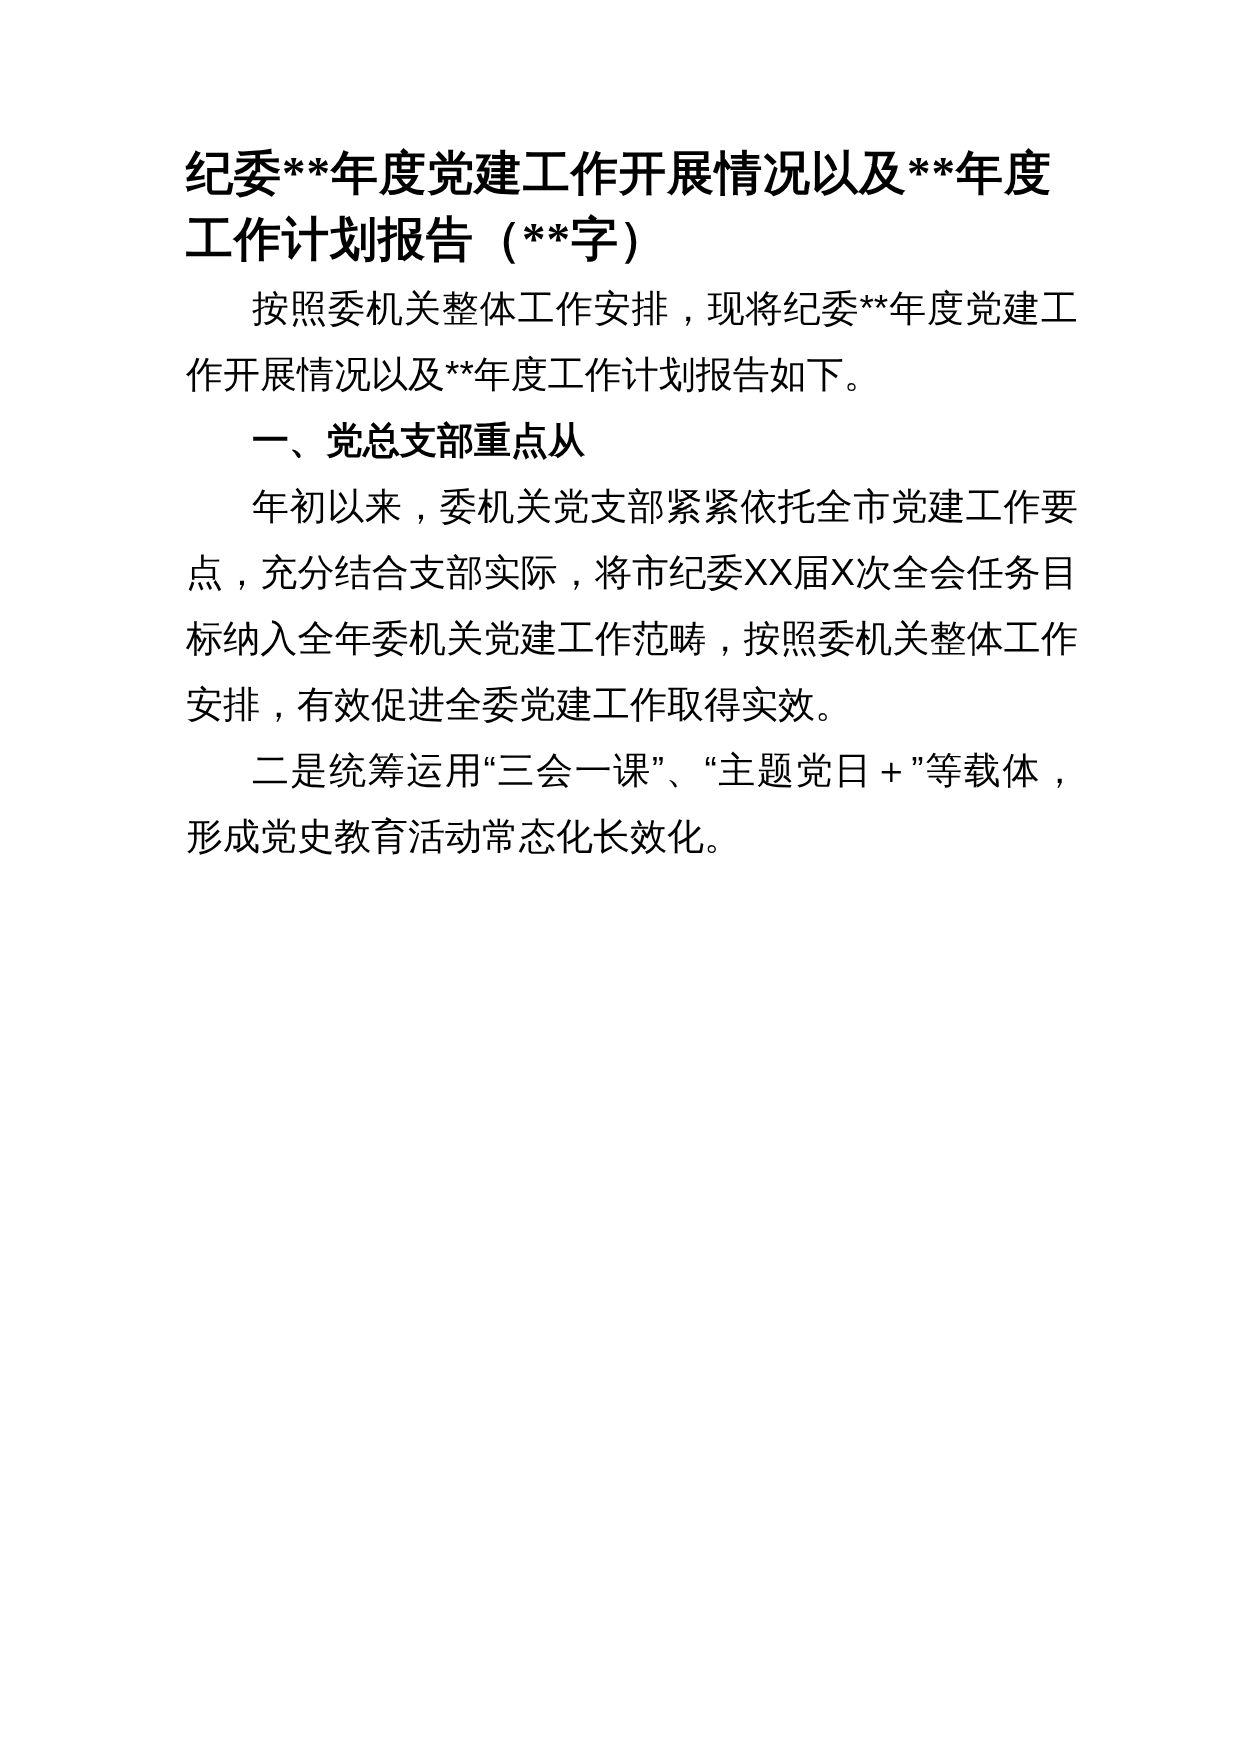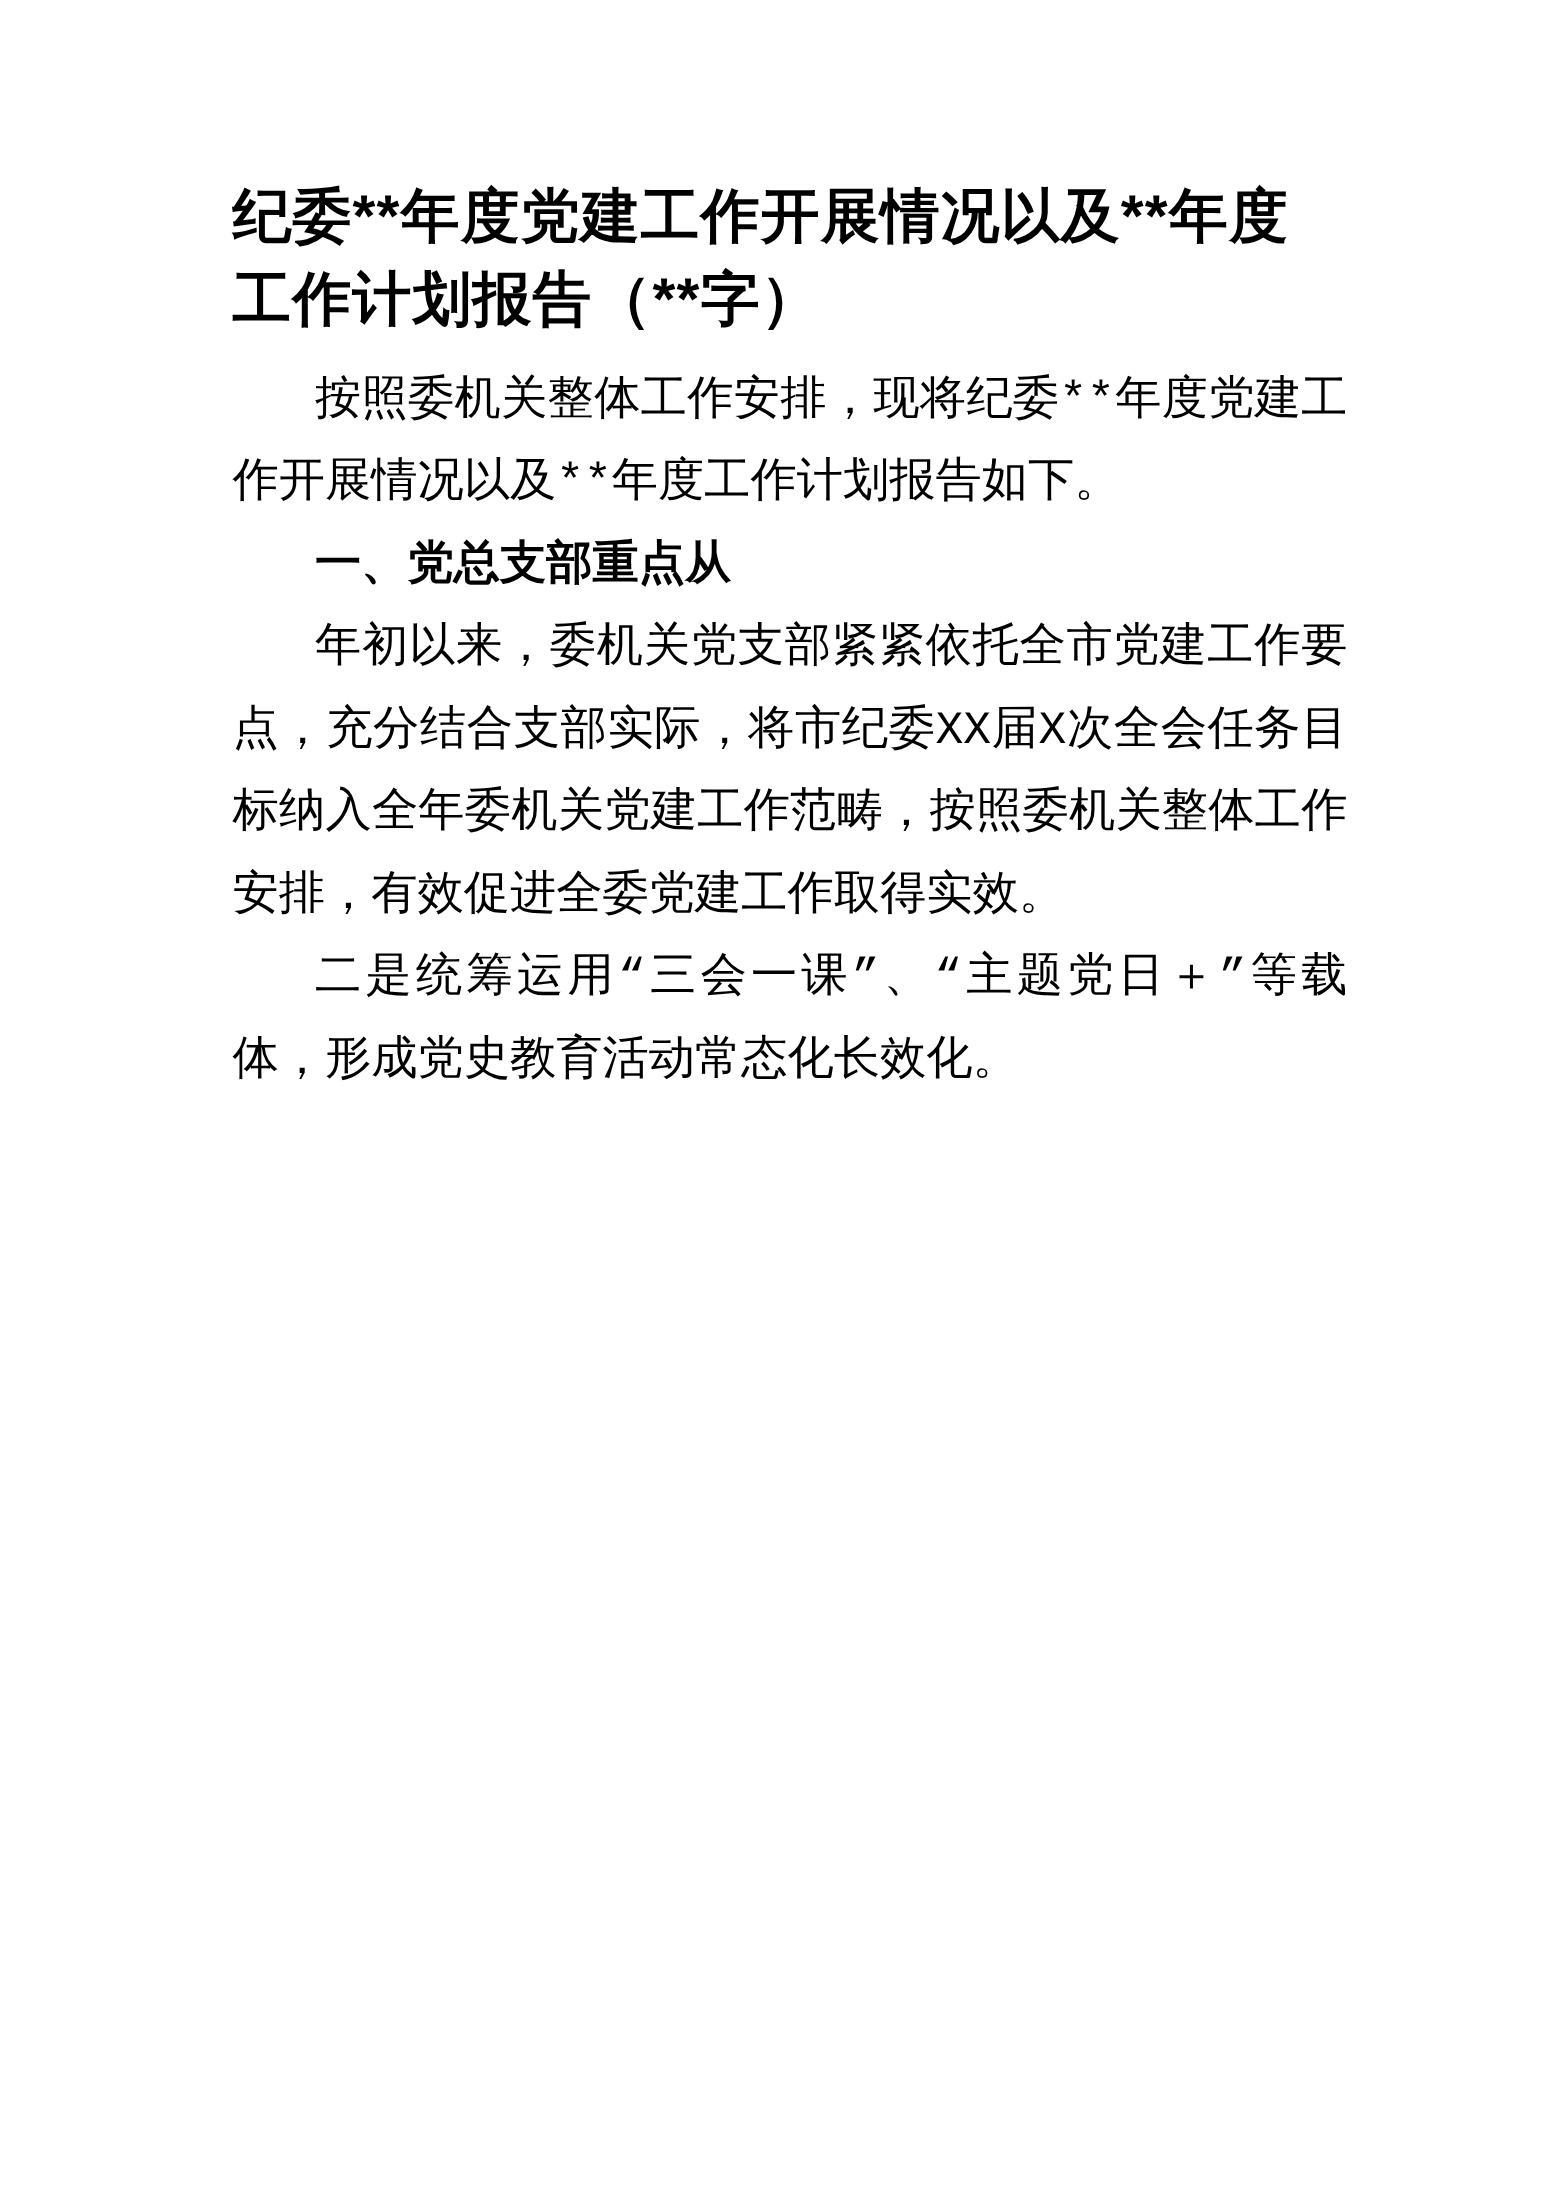--- a/index.html
+++ b/index.html
@@ -21,31 +21,31 @@
     left: 186px;
     top: 140px;
     width: 892px;
   }
   .doc-title {
     width: 874px;
     font-size: 47px;
     line-height: 66px;
     font-weight: 700;
     letter-spacing: 1px;
-    margin: 0 0 16px 0;
+    margin: 0 0 4px 0;
     text-align: left;
+    font-family: Liberation Serif, serif;
   }
   .para {
     font-size: 37px;
     line-height: 66px;
     margin: 0;
     text-align: justify;
     text-indent: 66px;
     word-break: break-all;
-    font-family: Liberation Mono, monospace;
   }
   .heading {
     font-weight: 700;
   }
 </style>
 </head>
 <body>
 
 <div class="page">
   <div class="content">

